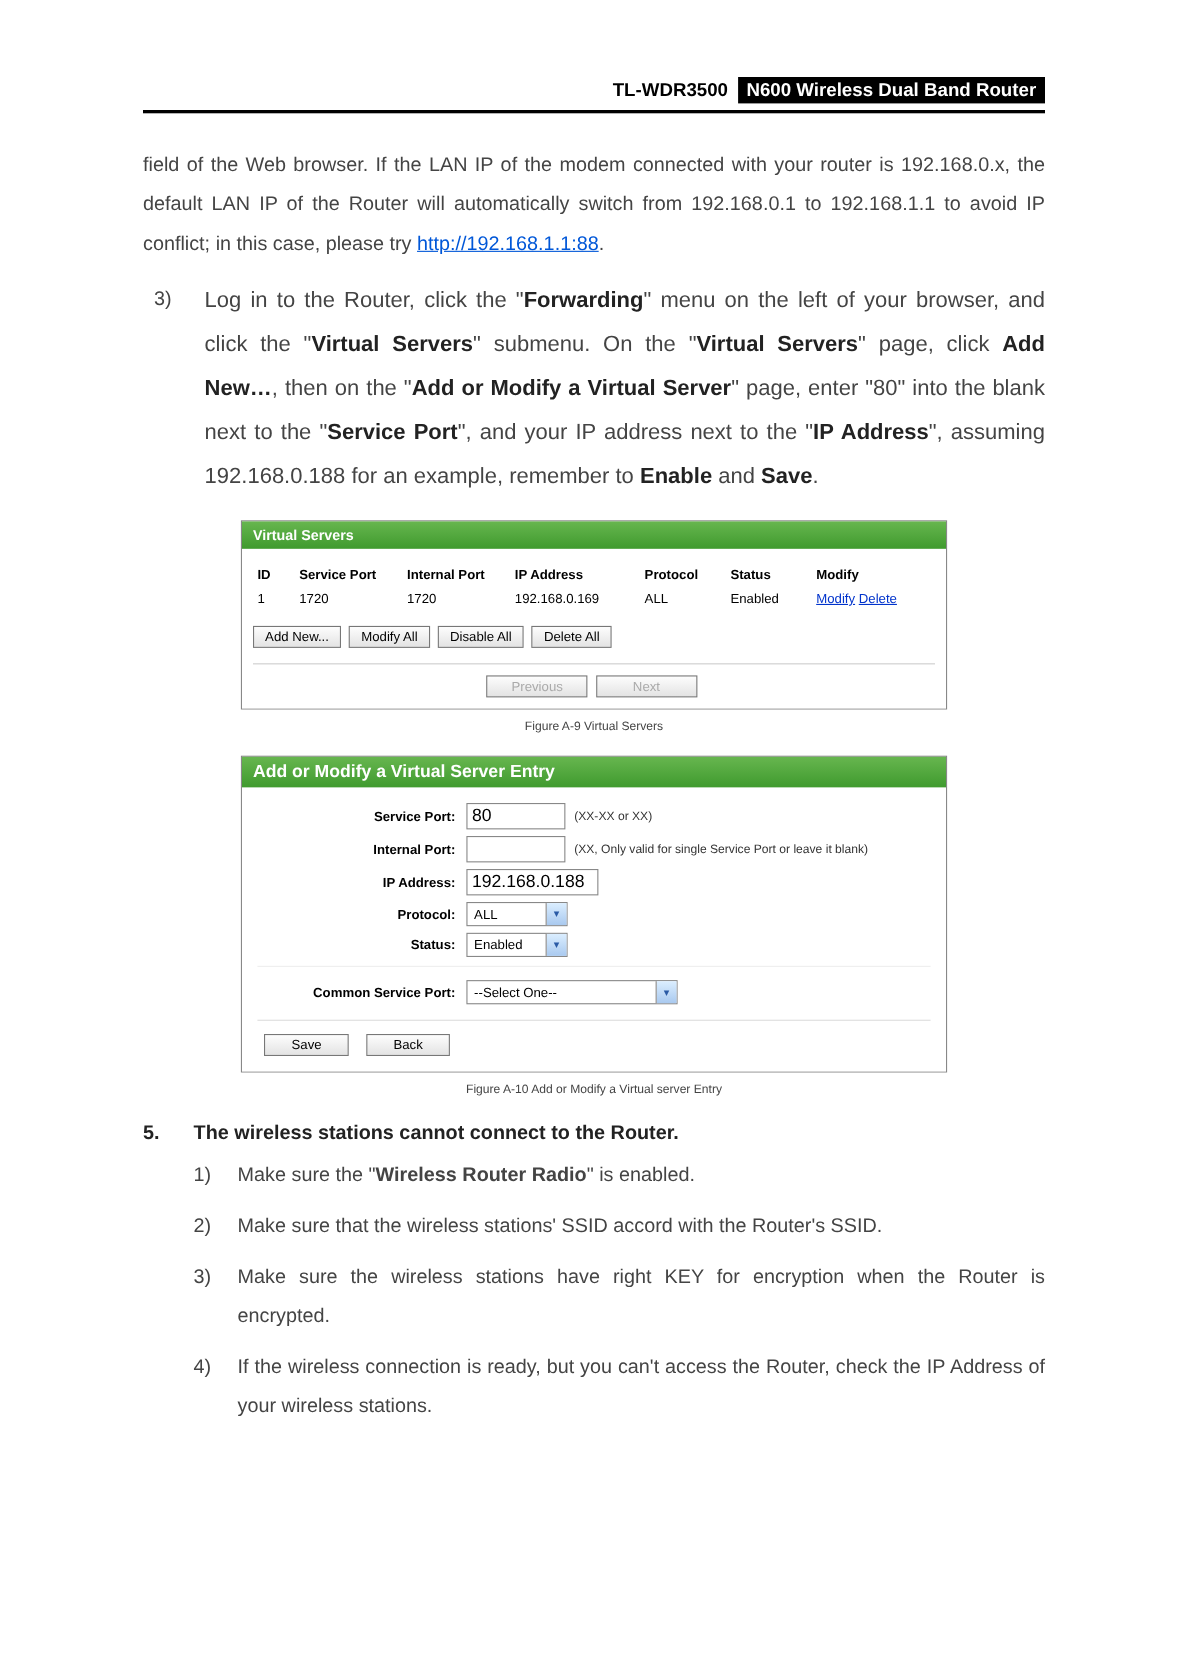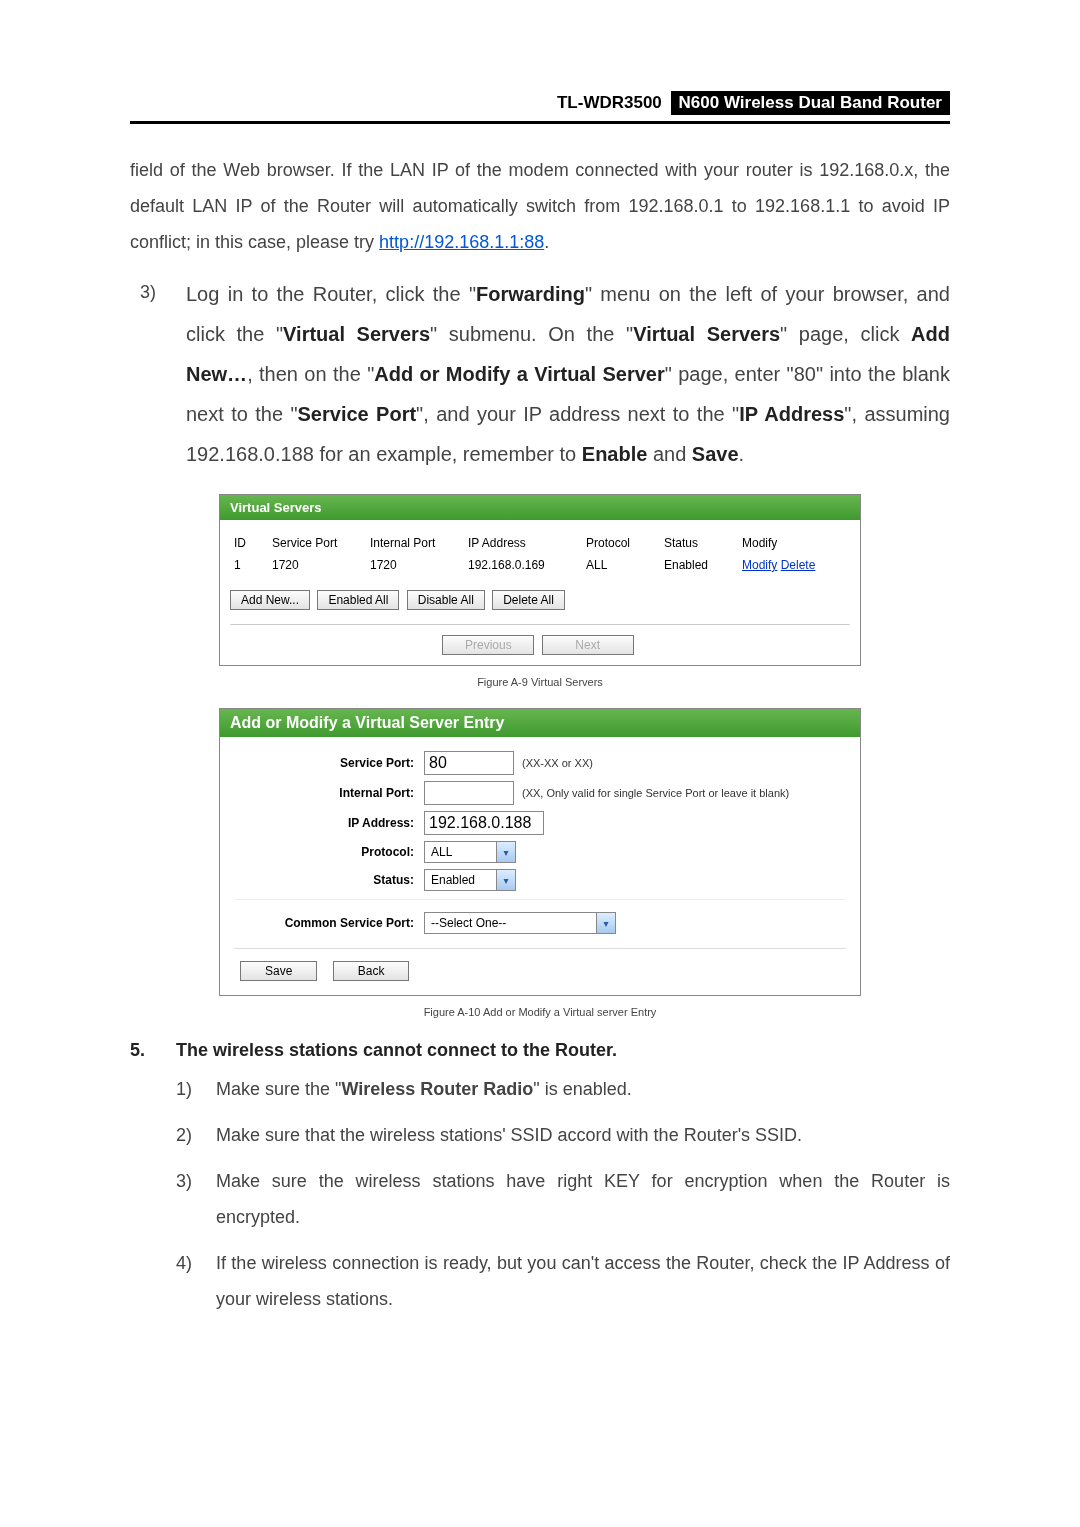--- a/index.html
+++ b/index.html
@@ -7,21 +7,21 @@
     padding: 0;
     background: #fff;
     font-family: Arial, Helvetica, sans-serif;
     color: #000;
   }
   .page {
     width: 1080px;
     min-height: 1527px;
     margin: 0 auto;
     box-sizing: border-box;
-    padding: 91px 130px 40px 130px;
+    padding: 70px 130px 40px 130px;
     position: relative;
   }
   .header-band {
     text-align: right;
     font-weight: bold;
     font-size: 17px;
     padding-bottom: 6px;
     border-bottom: 3px solid #000;
     margin-bottom: 28px;
   }
@@ -68,21 +68,21 @@
     font-size: 12px;
     color: #000;
   }
   .vs-table { width: 100%; border-collapse: collapse; }
   .vs-table th, .vs-table td {
     text-align: left;
     font-size: 12px;
     padding: 4px 4px;
     font-weight: normal;
   }
-  .vs-table th { font-weight: normal; }
+  .vs-table th { font-weight: bold; }
   .vs-link { color: #0033cc; text-decoration: underline; cursor: pointer; }
   .vs-btnrow { margin-top: 14px; }
   .vs-btn {
     display: inline-block;
     border: 1px solid #777;
     background: linear-gradient(#fdfdfd,#e3e3e3);
     font-size: 12px;
     padding: 2px 10px;
     margin-right: 4px;
     cursor: pointer;
@@ -216,21 +216,21 @@
             <td>Enabled</td>
             <td>
               <span class="vs-link">Modify</span>
               <span class="vs-link">Delete</span>
             </td>
           </tr>
         </tbody>
           </table>
         <div class="vs-btnrow">
           <span class="vs-btn">Add New...</span>
-          <span class="vs-btn">Enabled All</span>
+          <span class="vs-btn">Modify All</span>
           <span class="vs-btn">Disable All</span>
           <span class="vs-btn">Delete All</span>
         </div>
         <div class="vs-sep"></div>
         <div class="vs-pager">
           <span class="vs-btn">Previous</span>
           <span class="vs-btn">Next</span>
         </div>
       </div>
     </div>

